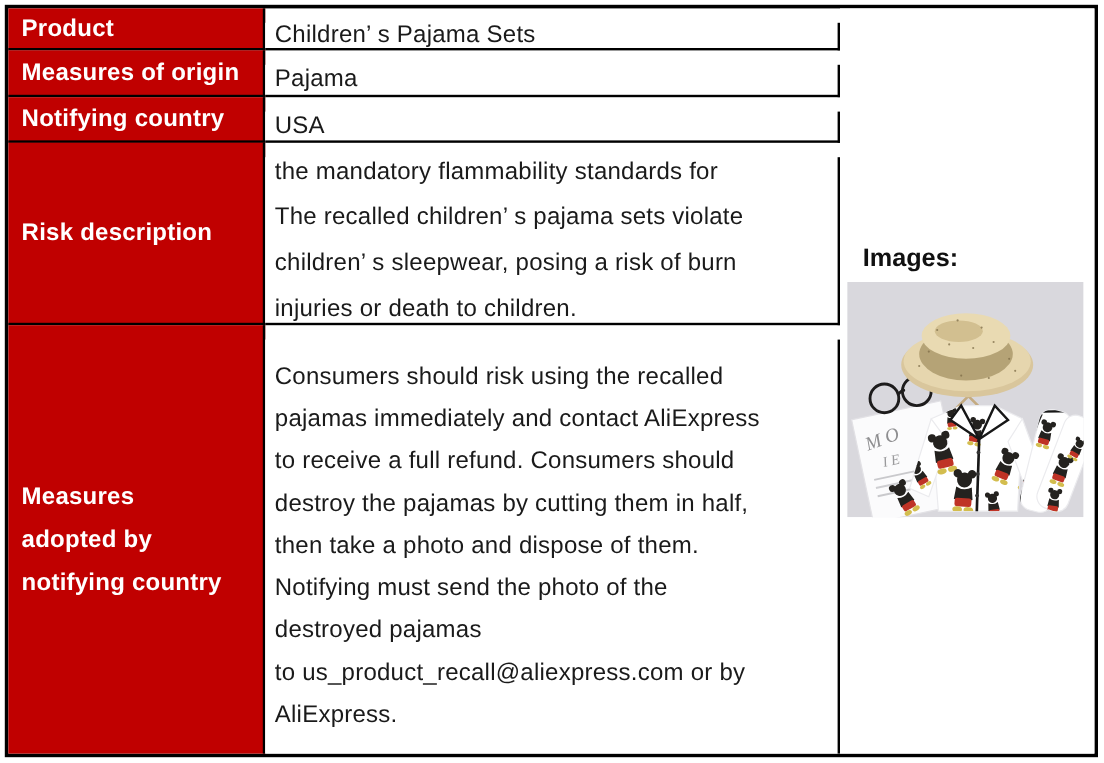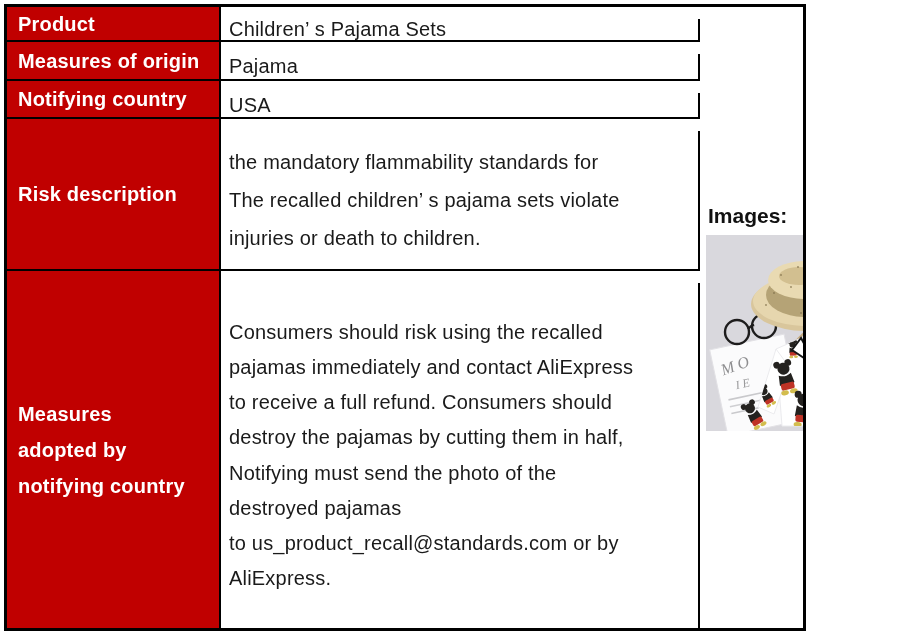--- a/index.html
+++ b/index.html
@@ -6,21 +6,21 @@
   body {
     width: 920px; height: 636px;
     position: relative;
     background: #ffffff;
     overflow: hidden;
     font-family: "Liberation Sans", "DejaVu Sans", sans-serif;
     color: #1a1a1a;
   }
   .recall-table {
     position: absolute; left: 4px; top: 4px;
-    width: 802px; height: 627px;
+    width: 911px; height: 627px;
     border: 3px solid #000;
     box-sizing: border-box;
     display: grid;
     grid-template-columns: 214px 479px 1fr;
     grid-template-rows: 35px 39px 38px 152px 1fr;
     background: #fff;
   }
   .cell { box-sizing: border-box; overflow: hidden; }
   .label-cell {
     background: #c00000;
@@ -51,21 +51,21 @@
     grid-column: 3; grid-row: 1 / 6;
     background: #ffffff;
     display: flex; flex-direction: column; justify-content: center;
     padding: 0 6px;
     box-sizing: border-box;
   }
   .images-label {
     font-weight: bold;
     font-size: 21px;
     color: #111;
-    margin: 0 0 7px 2px;
+    margin: 0 0 7px 13px;
   }
   .photo-frame { width: 197px; height: 196px; }
 </style>
 </head>
 <body>
 
 <div class="recall-table">
 
   <div class="cell label-cell">
     <span>Product</span>
@@ -87,36 +87,38 @@
   <div class="cell value-cell">
     <span>USA</span>
   </div>
 
   <div class="cell label-cell">
     <span>Risk description</span>
   </div>
   <div class="cell value-cell">
     <div class="para-line">the mandatory flammability standards for</div>
     <div class="para-line">The recalled children’ s pajama sets violate</div>
+    <div class="para-line">children’ s sleepwear, posing a risk of burn</div>
     <div class="para-line">injuries or death to children.</div>
   </div>
 
   <div class="cell label-cell no-bottom">
     <div>Measures</div>
     <div>adopted by</div>
     <div>notifying country</div>
   </div>
   <div class="cell value-cell no-bottom">
     <div class="para-line-sm">Consumers should risk using the recalled</div>
     <div class="para-line-sm">pajamas immediately and contact AliExpress</div>
     <div class="para-line-sm">to receive a full refund. Consumers should</div>
     <div class="para-line-sm">destroy the pajamas by cutting them in half,</div>
+    <div class="para-line-sm">then take a photo and dispose of them.</div>
     <div class="para-line-sm">Notifying must send the photo of the</div>
     <div class="para-line-sm">destroyed pajamas</div>
-    <div class="para-line-sm">to us_product_recall@standards.com or by</div>
+    <div class="para-line-sm">to us_product_recall@aliexpress.com or by</div>
     <div class="para-line-sm">AliExpress.</div>
   </div>
 
   <div class="cell images-cell">
     <div class="images-label">Images:</div>
 
     <svg class="photo-frame" viewBox="0 0 197 196" aria-hidden="true">
       <defs>
         <g id="mk">
           <circle cx="-4.6" cy="-12.5" r="2.7" fill="#24221f"></circle>

